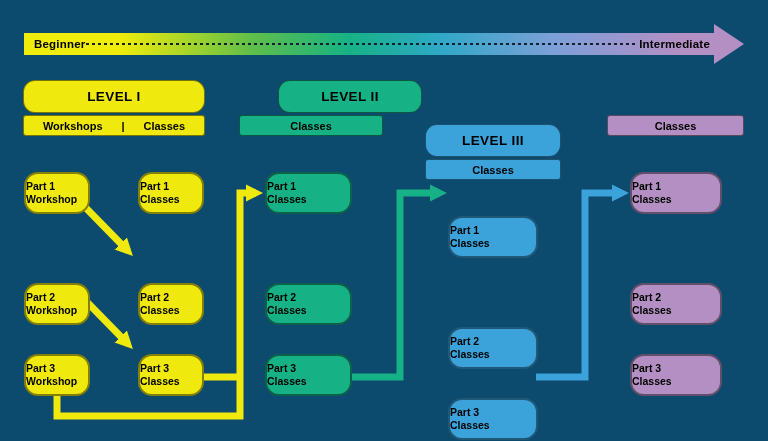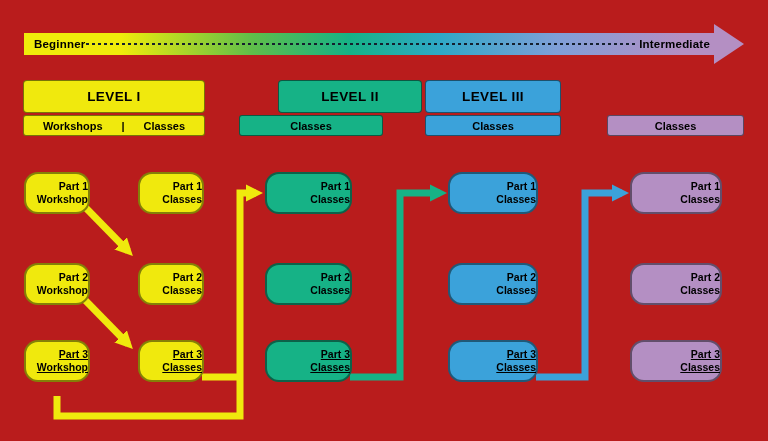--- a/index.html
+++ b/index.html
@@ -3,61 +3,61 @@
 <meta charset="utf-8">
 <style>
   :root{
     --c-l1:#f0e90d;
     --c-l2:#16b286;
     --c-l3:#3ba2da;
     --c-l4:#b48fc3;
   }
   html,body{margin:0;padding:0;background:#000;}
   #canvas{
-    position:relative;width:768px;height:441px;background:#b91c1c;overflow:hidden;
+    position:relative;width:768px;height:441px;background:#0c4a6e;overflow:hidden;
     font-family:"Liberation Sans",sans-serif;font-weight:bold;color:#000;
   }
   
   .grad-bar{
     position:absolute;left:24px;top:33px;width:692px;height:22px;
     display:flex;align-items:center;box-sizing:border-box;padding:0 6px 0 10px;
     font-size:11.5px;letter-spacing:.2px;
     background:linear-gradient(90deg,#f0ec0b 0%,#f0ec0b 14%,#5fbe4a 33%,#16b286 47%,#2fa8c6 60%,#7f9fd8 77%,#b48fc3 95%);
   }
   .grad-dash{flex:1;height:2px;margin:0 1px;
     background:repeating-linear-gradient(90deg,#15202e 0 3px,transparent 3px 6px);}
   .grad-head{
     position:absolute;left:714px;top:24px;width:0;height:0;
     border-top:20px solid transparent;border-bottom:20px solid transparent;
     border-left:30px solid var(--c-l4);
   }
   
   .lvl-title{
-    position:absolute;top:80px;height:33px;border-radius:4px;
+    position:absolute;top:80px;height:33px;border-radius:12px;
     border:1.5px solid rgba(0,0,0,.5);box-sizing:border-box;
     display:flex;align-items:center;justify-content:center;
     font-size:13.5px;letter-spacing:.4px;
   }
   .lvl-sub{
     position:absolute;top:115px;height:21px;border-radius:3px;
     border:1.5px solid rgba(0,0,0,.5);box-sizing:border-box;
     display:flex;align-items:center;justify-content:center;
     font-size:11px;
   }
   .lvl-sub.split{justify-content:space-evenly;}
   .bg-l1{background:var(--c-l1);} .bg-l2{background:var(--c-l2);}
-  .bg-l3{background:var(--c-l3);} .bg-l4{background:var(--c-l4);}
+  .bg-l3{background:var(--c-l3);margin-top:44px;} .bg-l4{background:var(--c-l4);}
   
   .part-box{
     position:absolute;height:42px;border-radius:14px;
     border:2px solid rgba(0,0,0,.45);box-sizing:border-box;
-    display:flex;flex-direction:column;align-items:flex-end;justify-content:center;
+    display:flex;flex-direction:column;align-items:flex-start;justify-content:center;
     font-size:10.5px;line-height:1.25;text-align:center;z-index:2;
   }
-  .r1{top:172px;} .r2{top:263px;} .r3{top:340px;text-decoration:underline;}
+  .r1{top:172px;} .r2{top:283px;} .r3{top:354px;}
   .colA{left:24px;width:66px;}  .colB{left:138px;width:66px;}
   .colC{left:265px;width:87px;} .colD{left:448px;width:90px;}
   .colE{left:630px;width:92px;}
   
   svg.wires{position:absolute;left:0;top:0;z-index:1;}
   .wire{fill:none;stroke-width:7;stroke-linecap:butt;stroke-linejoin:miter;}
   .st-l1{stroke:var(--c-l1);} .st-l2{stroke:var(--c-l2);} .st-l3{stroke:var(--c-l3);}
   .mk-l1{fill:var(--c-l1);} .mk-l2{fill:var(--c-l2);} .mk-l3{fill:var(--c-l3);}
 </style>
 </head>

